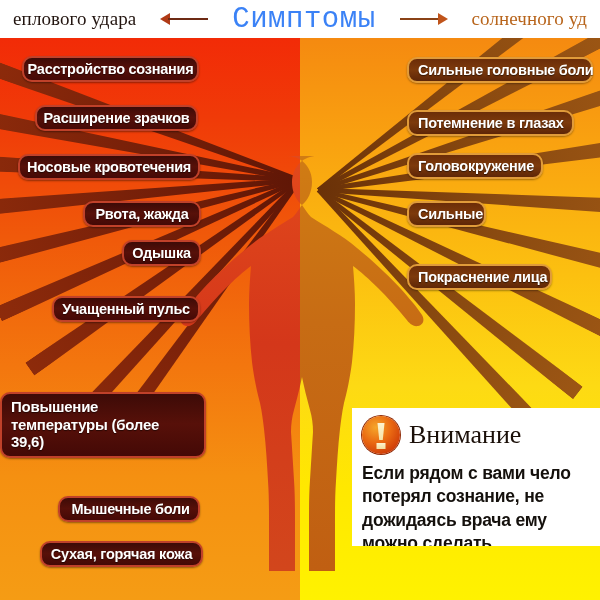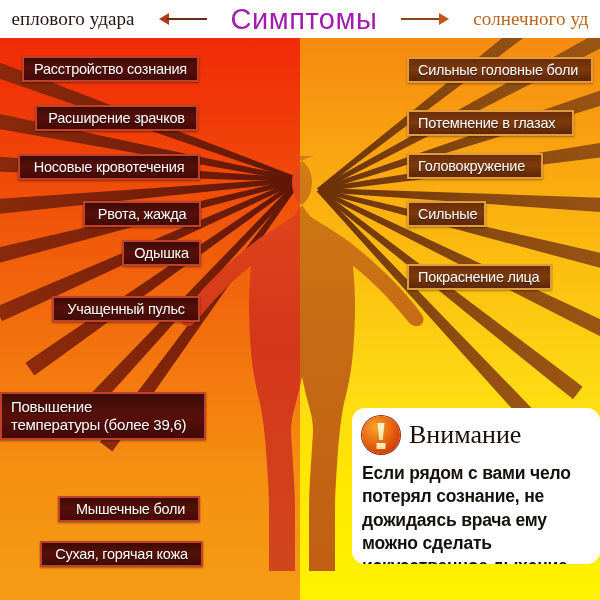--- a/index.html
+++ b/index.html
@@ -26,23 +26,23 @@
     white-space:nowrap;
   }
   .hd-side{
     font-family:"Liberation Serif",serif;
     font-size:19px;
     letter-spacing:.1px;
   }
   .hd-left{color:#231510;}
   .hd-right{color:#b8651c;}
   .hd-title{
-    font-family:Liberation Sans, sans-serif;
+    font-family:Liberation Mono, monospace;
     font-size:29px;
-    color:#a21caf;
+    color:#3b82f6;
     letter-spacing:.5px;
   }
   .arrow{
     position:relative;
     width:48px;height:14px;
     flex:0 0 48px;
   }
   .arrow .shaft{
     position:absolute;top:6px;height:2px;width:40px;
   }
@@ -77,25 +77,24 @@
     pointer-events:none;
   }
   .ray-l{background:linear-gradient(90deg,#5f1606 0%,#7a2109 55%,#8d2b0b 100%);}
   .ray-r{background:linear-gradient(90deg,#6a3108 0%,#8a4a10 55%,#9c5614 100%);}
 
   
   #figure{position:absolute;left:0;top:38px;width:600px;height:562px;z-index:10;pointer-events:none;}
 
   
   #warnPanel{
-    position:absolute;left:352px;top:408px;width:248px;height:156px;
+    position:absolute;left:352px;top:408px;width:248px;height:138px;
     background:#ffffff;
     z-index:14;
     overflow:hidden;
-    border-radius:13px;
   }
   #warnHead{
     position:absolute;left:10px;top:8px;
     display:flex;align-items:center;gap:9px;
     white-space:nowrap;
   }
   .warn-badge{
     width:38px;height:38px;border-radius:50%;
     background:radial-gradient(circle at 36% 30%,#f5a62a 0%,#ea6a12 42%,#cf3c08 78%,#a82c06 100%);
     box-shadow:0 0 0 1px #8f2a06;
@@ -124,25 +123,26 @@
     line-height:1.33;
     color:#14100c;
     letter-spacing:-.2px;
   }
 
   
   .lbl{
     position:absolute;
     z-index:25;
     display:flex;align-items:center;
-    font-weight:400;
+    font-weight:700;
     color:#ffffff;
     white-space:nowrap;
     box-sizing:border-box;
     text-shadow:0 1px 1px rgba(0,0,0,.55);
+    border-radius:10px;
   }
   .lbl-l{
     background:linear-gradient(180deg,#3d0b07 0%,#571009 48%,#440906 100%);
     border:2px solid #c0412a;
     padding:3px 9px;
     font-size:14.5px;
     letter-spacing:-.25px;
     box-shadow:0 1px 2px rgba(0,0,0,.4);
   }
   .lbl-r{

